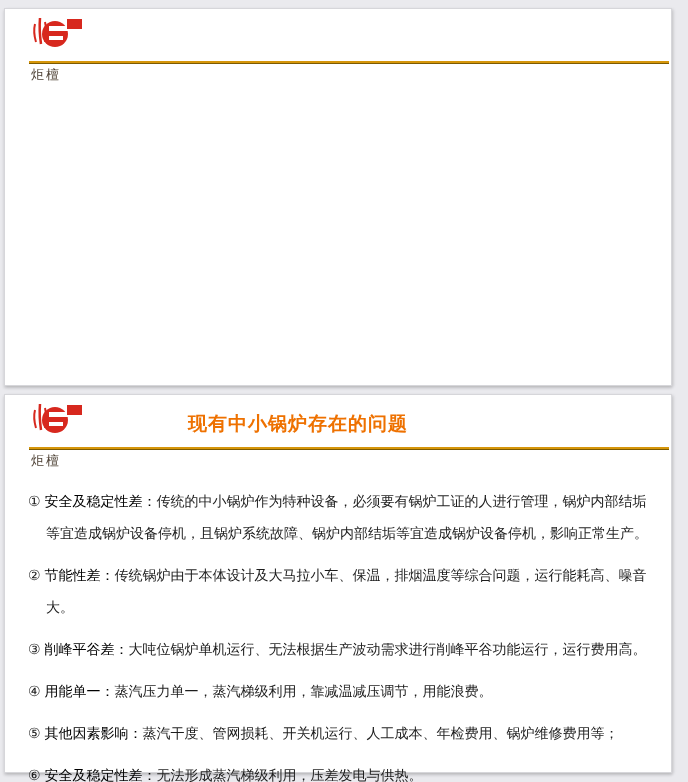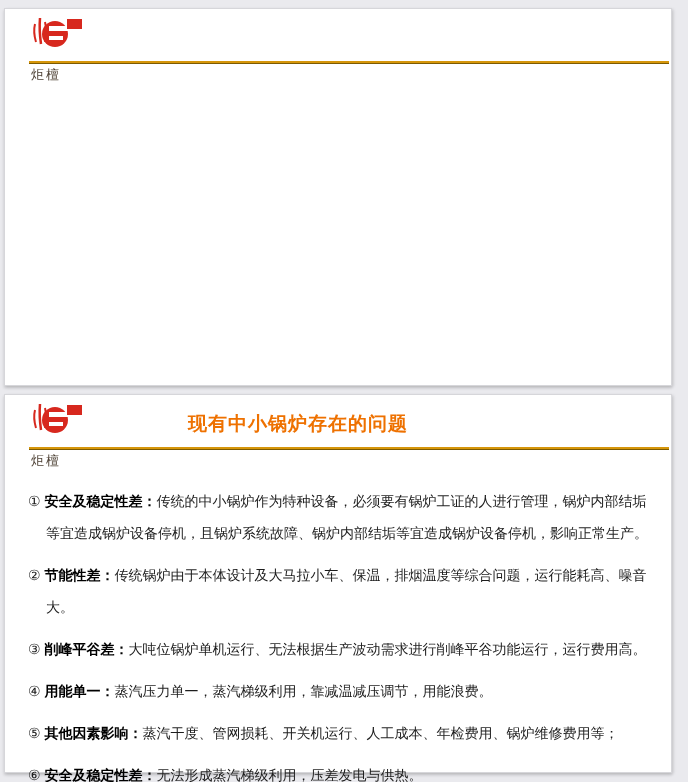--- a/index.html
+++ b/index.html
@@ -87,21 +87,21 @@
     font-size:14px;
     color:var(--body-text);
   }
   .problem-item {
     line-height:32px;
     margin-bottom:10px;
     padding-left:18px;
     text-indent:-18px;
   }
   .problem-item .num { font-weight:400; margin-right:4px; }
-  .problem-item .label { font-weight:700; color:#000; }
+  .problem-item .label { font-weight:400; color:#000; }
   .problem-item .desc { font-weight:400; }
 </style>
 </head>
 <body>
 
 <section class="slide slide-1">
   <div class="logo">
     <span>
       <svg width="52" height="36" viewBox="0 0 52 36" xmlns="http://www.w3.org/2000/svg">
 

